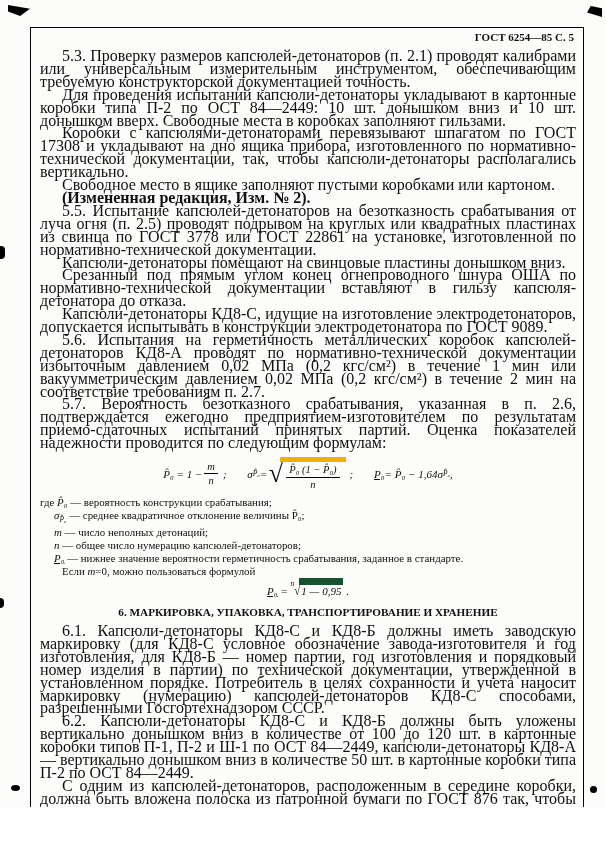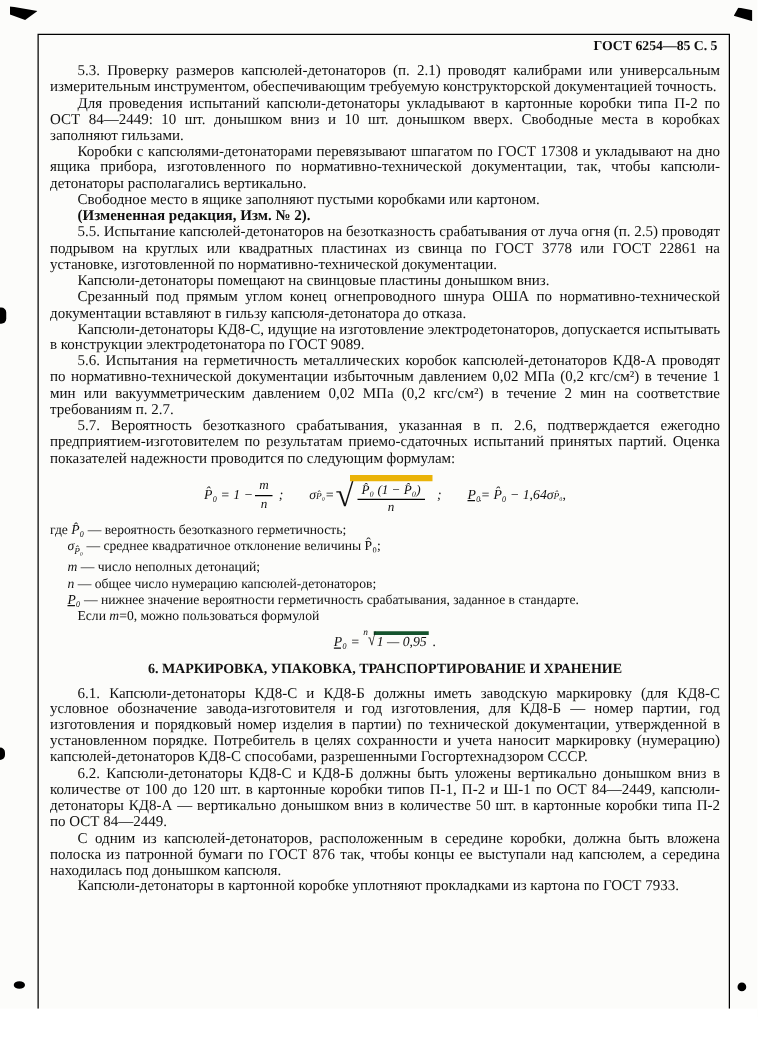--- a/index.html
+++ b/index.html
@@ -7,21 +7,21 @@
     position:relative; width:606px; height:807px; background:#fcfcfa;
     font-family:"Liberation Serif","DejaVu Serif",serif; color:#101010;
     overflow:hidden;
   }
   .frame {
     position:absolute; left:30px; top:27px; width:554px; height:795px;
     border:1.5px solid #000; box-sizing:border-box;
   }
   .content { position:absolute; left:40px; top:31px; width:536px; }
   .gost-header { text-align:right; font-weight:bold; font-size:11px; margin:0 2px 7px 0; }
-  p.body { margin:0; text-indent:22px; text-align:justify; font-size:12px; line-height:12.9px; }
+  p.body { margin:0; text-indent:22px; text-align:justify; font-size:16px; line-height:12.9px; }
   p.amended { font-weight:bold; }
   .section-heading { text-align:center; font-weight:bold; font-size:11.2px; margin:9px 0 7px; }
   .formula-block { text-align:center; margin:7px 0 5px; font-size:11px; }
   .fgroup { display:inline-flex; align-items:center; margin:0 9px; }
   .math { font-style:italic; }
   sub { font-size:68%; }
   sup { font-size:68%; }
   .ul { text-decoration:underline; }
   .frac { display:inline-block; vertical-align:middle; text-align:center; line-height:1.12; margin:0 2px; font-size:10.5px; }
   .frac .top { display:block; border-bottom:1px solid #000; padding:0 3px 1px; }
@@ -30,21 +30,21 @@
   .rsign-big { font-size:27px; line-height:1; font-style:normal; margin-right:-3px; }
   .rbody { display:inline-block; border-top:5px solid #eab308; padding:2px 4px 0; }
   .ftail { margin-left:3px; }
   .defs { font-size:10.9px; line-height:13.1px; }
   .defs p { margin:0; text-align:justify; }
   .def-indent { padding-left:14px; }
   .def-para { text-indent:22px; }
   .final-formula { text-align:center; margin:5px 0 6px; font-size:11px; }
   .root-idx { position:relative; top:-4px; font-size:68%; }
   .rsign { display:inline-block; transform:scaleY(1.25); transform-origin:bottom; margin-right:-1px; font-style:normal; }
-  .over { border-top:3px solid #14532d; padding:0 2px; }
+  .over { border-top:7px solid #14532d; padding:0 2px; }
   .mark { position:absolute; background:#000; }
   .mark.tl { left:8px; top:5px; width:22px; height:11px; clip-path:polygon(0 0,100% 35%,55% 100%,0 60%); }
   .mark.tr { right:4px; top:6px; width:15px; height:11px; clip-path:polygon(25% 0,100% 20%,100% 100%,0 60%); }
   .mark.bl { left:11px; bottom:16px; width:9px; height:6px; border-radius:50%; }
   .mark.br { right:9px; bottom:14px; width:7px; height:7px; border-radius:50%; }
   .mark.edge1 { left:0; top:246px; width:5px; height:13px; border-radius:0 4px 4px 0; }
   .mark.edge2 { left:0; top:598px; width:4px; height:10px; border-radius:0 4px 4px 0; }
 </style>
 </head>
 <body>
@@ -95,21 +95,21 @@
       <span class="fgroup math">
         <span class="ul">P₀</span>
         <span> = P̂₀ − 1,64 </span>
         <span>σ</span>
           <sub>P̂₀</sub>
         <span>,</span>
       </span>
     </div>
 
     <div class="defs">
-      <p><span>где </span><span class="math">P̂₀</span><span> — вероятность безотказного герметичность;</span></p>
+      <p><span>где </span><span class="math">P̂₀</span><span> — вероятность конструкции срабатывания;</span></p>
       <p class="def-indent"><span class="math">σ</span><sub class="math">P̂₀</sub><span> — среднее квадратичное отклонение величины P̂₀;</span></p>
       <p class="def-indent"><span class="math">m</span><span> — число неполных детонаций;</span></p>
       <p class="def-indent"><span class="math">n</span><span> — общее число нумерацию капсюлей-детонаторов;</span></p>
       <p class="def-indent"><span class="math ul">P₀</span><span> — нижнее значение вероятности герметичность срабатывания, заданное в стандарте.</span></p>
       <p class="def-para"><span>Если </span><span class="math">m</span><span>=0, можно пользоваться формулой</span></p>
     </div>
 
     <div class="final-formula math">
       <span class="ul">P₀</span><span> = </span><sup class="root-idx">n</sup><span class="rsign">√</span><span class="over">1 — 0,95</span><span> .</span>
     </div>

